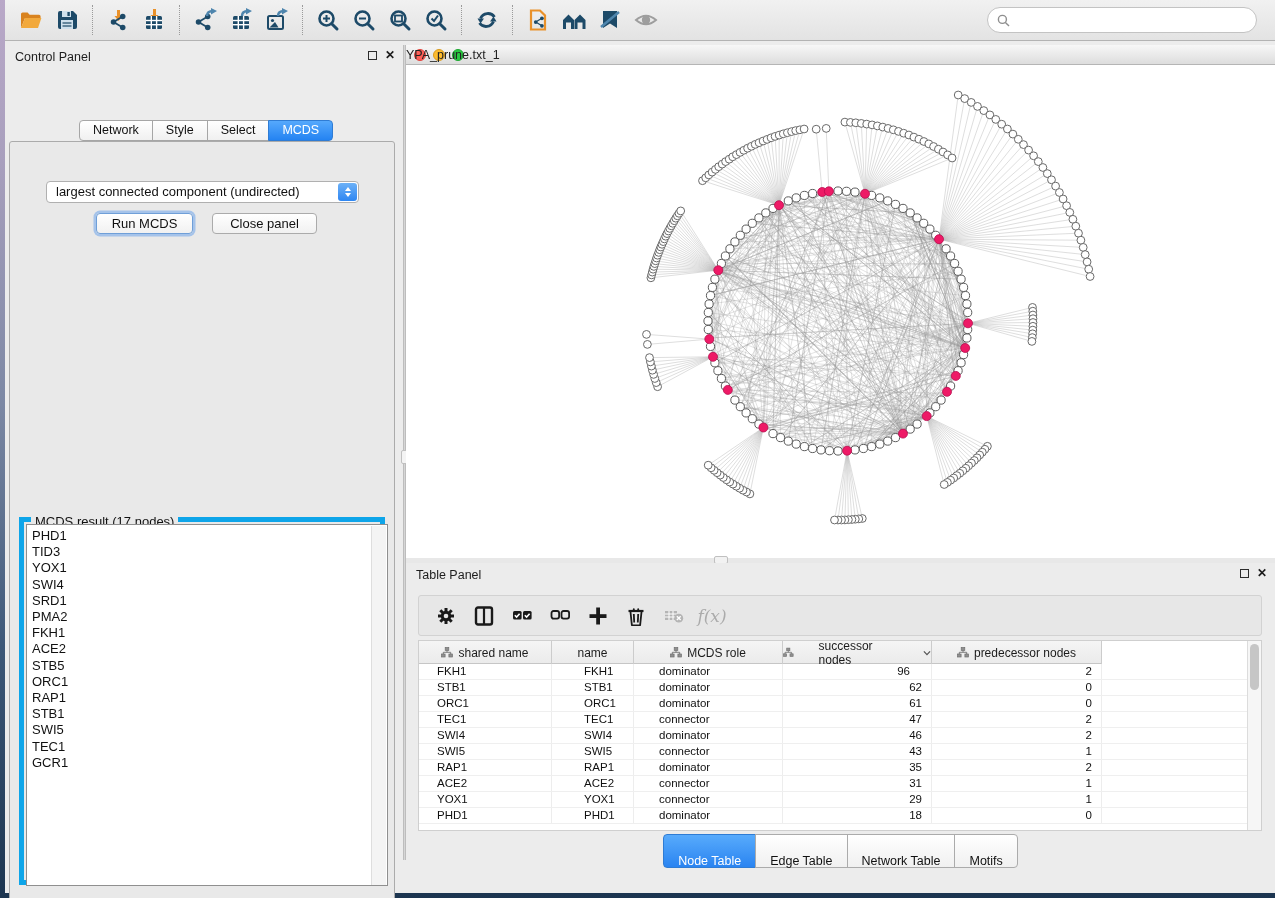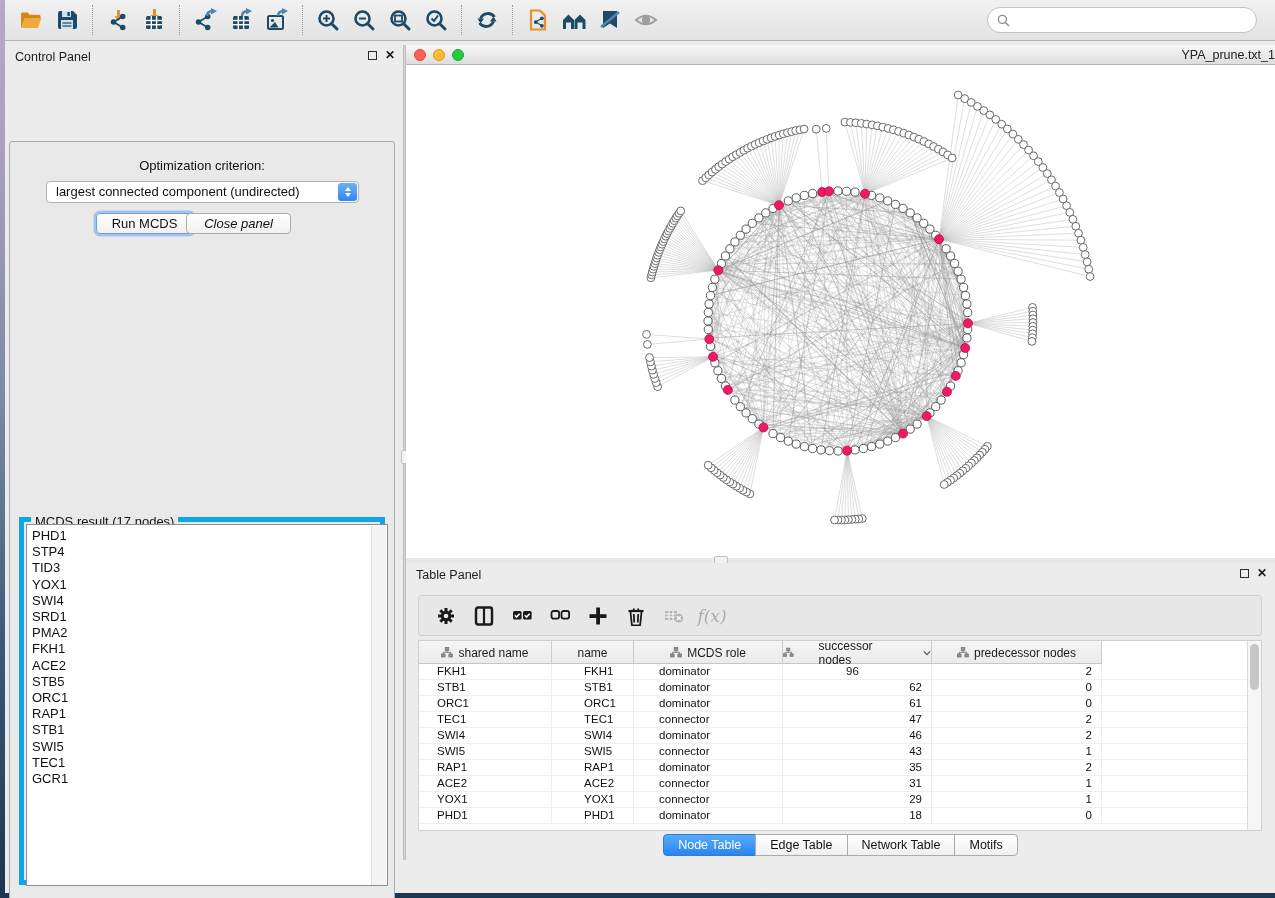--- a/index.html
+++ b/index.html
@@ -42,42 +42,42 @@
   .dropdown { position:absolute; left:36px; top:39px; width:313px; height:22px; background:#fff;
     border:1px solid #b0b0b0; border-radius:4px; font-size:13px; color:#111; line-height:20px; padding-left:9px; }
   .dd-stepper { position:absolute; right:1px; top:1px; width:19px; height:18px; border-radius:3px;
     background:linear-gradient(#6cb1f7,#2e86f2); display:flex; flex-direction:column; align-items:center; justify-content:center; gap:2px; }
   .dd-up { width:0;height:0;border-left:3.5px solid transparent;border-right:3.5px solid transparent;border-bottom:4px solid #fff; }
   .dd-down { width:0;height:0;border-left:3.5px solid transparent;border-right:3.5px solid transparent;border-top:4px solid #fff; }
   .btnrow { position:absolute; top:71px; left:0; width:100%; height:22px; }
   .cbtn { position:absolute; height:21px; background:linear-gradient(#ffffff,#f1f1f1); border:1px solid #ababab;
     border-radius:4px; font-size:13px; color:#111; text-align:center; line-height:19px; }
   .cbtn.run { left:86px; width:97px; border-color:#6f9fd8; box-shadow:0 0 0 2.5px rgba(120,170,235,.6); }
-  .cbtn.closep { left:176px; width:105px;font-style:italic; }
+  .cbtn.closep { left:202px; width:105px; }
   .groupbox { position:absolute; left:9px; top:375px; width:366px; height:368px; border:5px solid #0ea5e9; background:#e9e9e9; }
   .legend { position:absolute; top:-8px; left:7px; background:#e9e9e9; padding:0 4px; font-size:13px; color:#111; }
   .mcds-list { position:absolute; left:2px; top:2px; width:362px; height:362px; background:#fff; border:1px solid #8f8f8f; overflow:hidden; }
   .mcds-scroll { position:absolute; right:1px; top:1px; width:15px; height:360px; background:#f4f4f4; border-left:1px solid #dedede; }
   .mcds-item { font-size:13px; color:#111; line-height:16.2px; padding-left:5px; }
   .mcds-items { padding-top:3px; }
 
   
   .vsplit { position:absolute; left:398px; top:45px; width:3px; height:815px; background:#d6d6d6;
     border-left:1px solid #bdbdbd; border-right:1px solid #bdbdbd; }
   .vgrip { position:absolute; left:-3px; top:405px; width:8px; height:14px; background:#f4f4f4; border:1px solid #c0c0c0; border-radius:2px; }
 
   
   .net-window { position:absolute; left:401px; top:45px; width:869px; height:513px; }
   .net-titlebar { position:absolute; left:0; top:0; width:100%; height:20px;
     background:linear-gradient(#f7f7f7,#dddddd); border-bottom:1px solid #b5b5b5; }
   .tlight { position:absolute; top:4px; width:12px; height:12px; border-radius:50%; }
   .tl-red { left:8px; background:#ff5f57; border:.5px solid #e0443e; }
   .tl-yellow { left:27px; background:#febc2e; border:.5px solid #d89b20; }
   .tl-green { left:46px; background:#28c840; border:.5px solid #1ea832; }
-  .net-title { position:absolute; top:3px; width:100%; text-align:right; font-size:12.5px; color:#222; }
+  .net-title { position:absolute; top:3px; width:100%; text-align:left; font-size:12.5px; color:#222; }
   .net-view { position:absolute; left:0; top:20px; width:869px; height:493px; background:#fff; }
 
   
   .hsplit { position:absolute; left:401px; top:558px; width:869px; height:5px; background:#e8e8e8; }
   .hgrip { position:absolute; left:308px; top:-2px; width:14px; height:8px; background:#f2f2f2; border:1px solid #c0c0c0; border-radius:2px; }
 
   
   .tpanel { position:absolute; left:401px; top:563px; width:869px; height:297px; background:#ececec; }
   .t-toolbar { position:absolute; left:12px; top:32px; width:844px; height:41px;
     background:#e7e7e7; border:1px solid #d2d2d2; border-radius:3px; display:flex; align-items:center; padding-left:10px; }
@@ -86,21 +86,21 @@
   .tablebox { position:absolute; left:12px; top:77px; width:844px; height:191px; background:#fff; border:1px solid #cfcfcf; }
   .thead { position:absolute; left:0; top:0; height:23px; background:linear-gradient(#f5f5f5,#ebebeb); border-bottom:1px solid #c6c6c6; display:flex; }
   .th { height:23px; display:flex; align-items:center; justify-content:center; gap:5px;
     font-size:12px; color:#1c1c1c; border-right:1px solid #cccccc; }
   .tbody { position:absolute; left:0; top:23px; width:828px; }
   .tr { display:flex; height:16px; border-bottom:1px solid #efefef; }
   .td { font-size:11.5px; color:#111; line-height:15px; border-right:1px solid #ededed; overflow:hidden; }
   .tscroll { position:absolute; right:0; top:0; width:14px; height:189px; background:#f6f6f6; border-left:1px solid #dcdcdc; }
   .tthumb { position:absolute; left:2px; top:3px; width:9px; height:46px; background:#c6c6c6; border-radius:5px; }
   .ttabs { position:absolute; left:0; top:271px; width:100%; display:flex; justify-content:center; }
-  .ttab { height:22px; line-height:20px; padding:0 14px; font-size:12.5px; color:#111;
+  .ttab { height:22px; line-height:20px; padding:16px 14px; font-size:12.5px; color:#111;
     background:linear-gradient(#ffffff,#f0f0f0); border:1px solid #ababab; margin-left:-1px; }
   .ttab:first-child { border-radius:4px 0 0 4px; margin-left:0; }
   .ttab:last-child { border-radius:0 4px 4px 0; }
   .ttab.active { background:linear-gradient(#58abfc,#2a84f1); color:#fff; border-color:#2f7cd4; }
 
   
   .statusbar { position:absolute; left:0; top:860px; width:1270px; height:33px; background:#ececec; border-top:1px solid #c2c2c2; }
   .sb-listbtn { position:absolute; left:8px; top:5px; width:27px; height:23px; background:linear-gradient(#fdfdfd,#efefef);
     border:1px solid #b7b7b7; border-radius:3px; display:flex; align-items:center; justify-content:center; }
   .sb-memory { position:absolute; right:12px; top:5px; height:23px; background:linear-gradient(#fbfbfb,#f0f0f0);
@@ -328,39 +328,43 @@
   </div>
 
   <div class="cpanel">
     <div class="panel-header">
       <span class="panel-title">Control Panel</span>
       <span class="winbtns">
         <span class="win-float"></span>
         <span class="win-close">✕</span>
       </span>
     </div>
+    <div class="cp-tabs" id="cp-tabs">
+        <div class="cp-tab">Network</div>
+        <div class="cp-tab">Style</div>
+        <div class="cp-tab">Select</div>
+        <div class="cp-tab active">MCDS</div>
+      </div>
     <div class="cp-body">
-      <div class="opt-label">Optimization criterion:</div>
       <div class="dropdown">
         <span>largest connected component (undirected)</span>
         <span class="dd-stepper">
             <span class="dd-up"></span>
             <span class="dd-down"></span>
           </span>
       </div>
       <div class="btnrow">
         <div class="cbtn run">Run MCDS</div>
         <div class="cbtn closep">Close panel</div>
       </div>
       <div class="groupbox">
         <span class="legend">MCDS result (17 nodes)</span>
         <div class="mcds-list">
           <div class="mcds-items" id="mcds-items">
               <div class="mcds-item">PHD1</div>
-              <div class="mcds-item">STP4</div>
               <div class="mcds-item">TID3</div>
               <div class="mcds-item">YOX1</div>
               <div class="mcds-item">SWI4</div>
               <div class="mcds-item">SRD1</div>
               <div class="mcds-item">PMA2</div>
               <div class="mcds-item">FKH1</div>
               <div class="mcds-item">ACE2</div>
               <div class="mcds-item">STB5</div>
               <div class="mcds-item">ORC1</div>
               <div class="mcds-item">RAP1</div>
@@ -1531,21 +1535,21 @@
               </g>
             </svg>
             <span>predecessor nodes</span>
           </div>
         </div>
       <div class="tbody" id="tbody">
           <div class="tr">
             <div class="td" style="width: 133px; padding-left: 18px;">FKH1</div>
             <div class="td" style="width: 82px; padding-left: 32px;">FKH1</div>
             <div class="td" style="width: 149px; padding-left: 25px;">dominator</div>
-            <div class="td" style="width: 149px; text-align: center; padding-right: 9px;">96</div>
+            <div class="td" style="width: 149px; text-align: right; padding-right: 21px;">96</div>
             <div class="td" style="width: 170px; text-align: right; padding-right: 9px;">2</div>
           </div>
           <div class="tr">
             <div class="td" style="width: 133px; padding-left: 18px;">STB1</div>
             <div class="td" style="width: 82px; padding-left: 32px;">STB1</div>
             <div class="td" style="width: 149px; padding-left: 25px;">dominator</div>
             <div class="td" style="width: 149px; text-align: right; padding-right: 9px;">62</div>
             <div class="td" style="width: 170px; text-align: right; padding-right: 9px;">0</div>
           </div>
           <div class="tr">

